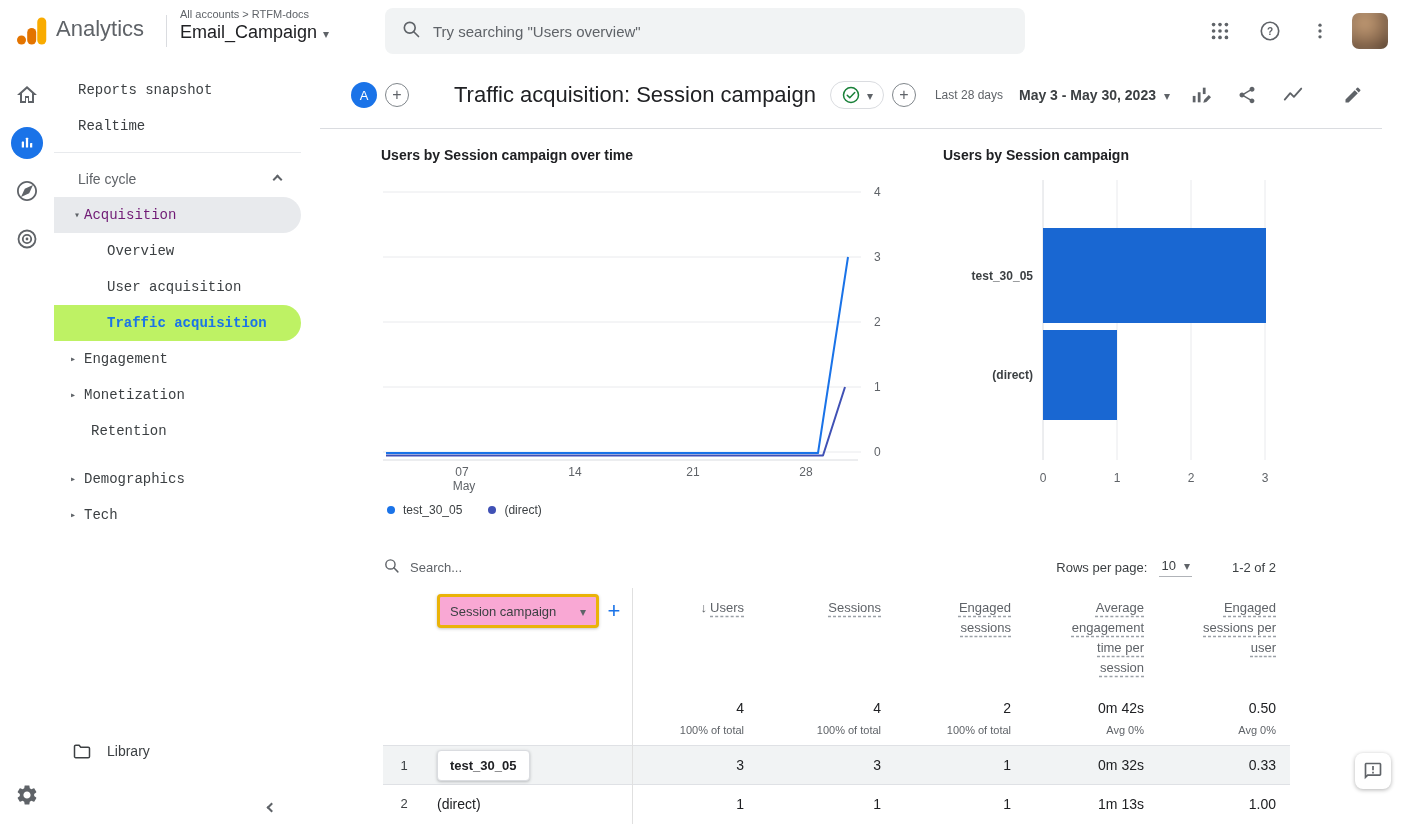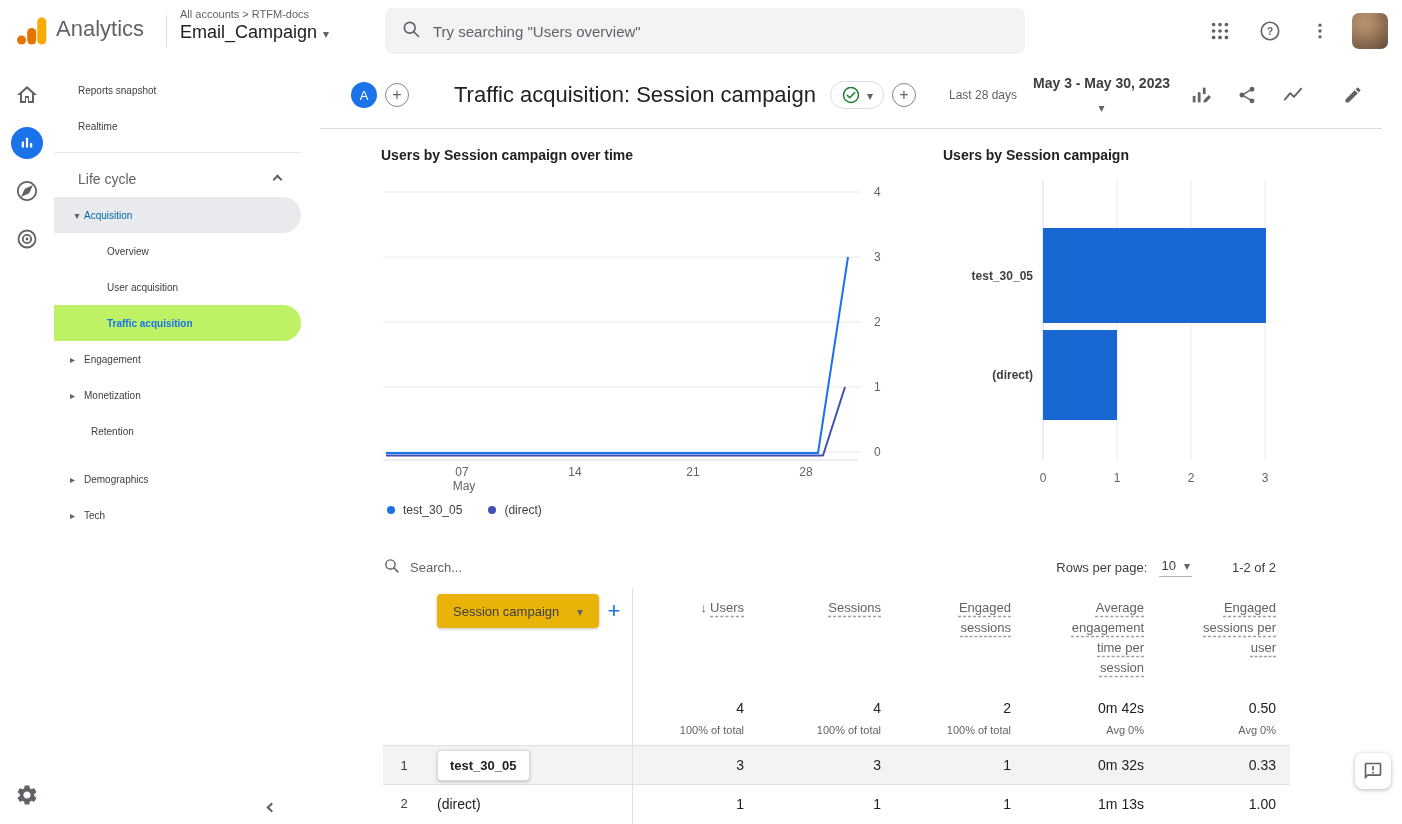--- a/index.html
+++ b/index.html
@@ -28,25 +28,25 @@
     background:radial-gradient(circle at 40% 35%, #caa27a 0%, #8a6a4f 45%, #55402f 75%, #3a2c21 100%);
     filter:blur(4px); }
 
   
   .rail { position:absolute; left:0; top:62px; width:54px; height:762px; background:#fff; z-index:10; }
   .rail-btn { position:absolute; left:7px; width:40px; height:40px; display:flex; align-items:center; justify-content:center; cursor:pointer; }
   .rail-active-circle { width:32px; height:32px; border-radius:50%; background:#1a73e8; display:flex; align-items:center; justify-content:center; }
 
   
   .nav-panel { position:absolute; left:54px; top:62px; width:247px; height:762px; background:#fff; padding-top:10px; z-index:9; }
-  .nav-item { height:36px; display:flex; align-items:center; padding-left:24px; font-size:10px; color:#3c4043; cursor:pointer; }
+  .nav-item { height:36px; display:flex; align-items:center; padding-left:24px; font-size:14px; color:#3c4043; cursor:pointer;font-family:Liberation Mono, monospace; }
   .nav-item.parent { padding-left:16px; }
   .nav-item.leaf-l2 { padding-left:37px; }
   .nav-item.child { padding-left:53px; }
-  .nav-item.expanded-bg { background:#e8eaed; border-radius:0 18px 18px 0; color:#0369a1;text-align:center; }
+  .nav-item.expanded-bg { background:#e8eaed; border-radius:0 18px 18px 0; color:#701a75;text-align:center; }
   .nav-item.selected { background:#bef264; border-radius:0 18px 18px 0; }
   .nav-item.selected .nav-label { color:#1a73e8; font-weight:bold; }
   .tri { width:14px; font-size:10px; color:#5f6368; }
   .tri-down::after { content:"▾"; }
   .tri-right::after { content:"▸"; }
   .nav-divider { height:1px; background:#e8eaed; margin:8px 0; }
   .nav-gap { height:12px; }
   .nav-section { height:36px; display:flex; align-items:center; justify-content:space-between;
     padding:0 20px 0 24px; font-size:14px; color:#5f6368; cursor:pointer; }
   .chevron { width:7px; height:7px; border-right:2px solid #5f6368; border-bottom:2px solid #5f6368; display:inline-block; }
@@ -63,21 +63,21 @@
   .owner-badge { width:26px; height:26px; border-radius:50%; background:#1a73e8; color:#fff; font-size:13px;
     display:flex; align-items:center; justify-content:center; cursor:pointer; }
   .plus-circle { width:24px; height:24px; border-radius:50%; border:1.5px solid #80868b; margin-left:8px;
     display:flex; align-items:center; justify-content:center; cursor:pointer; color:#5f6368; }
   .plus-circle::after { content:"+"; font-size:16px; line-height:1; }
   .report-title { font-size:22px; font-weight:400; color:#202124; margin-left:45px; white-space:nowrap; }
   .status-pill { height:28px; border:1px solid #dadce0; border-radius:16px; display:flex; align-items:center;
     gap:6px; padding:0 10px; margin-left:14px; cursor:pointer; }
   .header-right { position:absolute; right:34px; top:0; height:66px; display:flex; align-items:center; gap:16px; }
   .period-label { font-size:12px; color:#5f6368; }
-  .date-picker { display:flex; align-items:center; gap:8px; font-size:14px; font-weight:bold; color:#3c4043; cursor:pointer;flex-direction:column; }
+  .date-picker { display:flex; align-items:center; gap:8px; font-size:14px; font-weight:bold; color:#3c4043; cursor:pointer; }
   .hdr-icon { width:30px; height:30px; display:flex; align-items:center; justify-content:center; cursor:pointer; }
   .header-divider { position:absolute; left:320px; top:128px; width:1062px; height:1px; background:#dadce0; }
 
   
   .chart-title { position:absolute; font-size:14px; font-weight:bold; color:#202124; }
   .line-title { left:381px; top:147px;text-align:right; }
   .bar-title  { left:943px; top:147px; }
   .line-chart { position:absolute; left:383px; top:172px; }
   .bar-chart  { position:absolute; left:943px; top:172px; }
   .grid { stroke:#e9eaed; stroke-width:1; }
@@ -115,21 +115,21 @@
 
   .tbl-header { display:flex; height:100px; }
   .tbl-header .c.m { padding-top:10px; }
   .th-label { font-size:13px; color:#5f6368; line-height:20px; text-decoration:underline dashed #9aa0a6;
     text-underline-offset:4px; cursor:pointer; }
   .wrap70 { display:inline-block; width:70px; text-align:right; }
   .wrap84 { display:inline-block; width:84px; text-align:right; }
   .wrap80 { display:inline-block; width:80px; text-align:right; }
   .sort-arrow { font-size:13px; color:#5f6368; margin-right:3px; }
   .dim-select { display:inline-flex; align-items:center; justify-content:space-between; width:162px; height:34px;
-    margin-top:6px; background:#eab308; border:6px solid #eab308; border-radius:4px; padding:0 10px;
+    margin-top:6px; background:#f9a8d4; border:3px solid #eab308; border-radius:4px; padding:0 10px;
     font-size:13px; color:#3c4043; box-shadow:0 1px 3px rgba(60,64,67,.3); cursor:pointer; vertical-align:top; }
   .add-dim { display:inline-flex; align-items:center; justify-content:center; width:30px; height:34px; margin-top:6px;
     color:#1a73e8; font-size:22px; cursor:pointer; vertical-align:top; }
   .add-dim::after { content:"+"; }
 
   .tbl-totals { display:flex; height:58px; border-bottom:1px solid #dfe1e5; }
   .tbl-totals .c.m { padding-top:12px; }
   .tot { font-size:14px; color:#202124; }
   .sub { font-size:11px; color:#5f6368; margin-top:8px; }
 
@@ -286,20 +286,26 @@
   <div class="nav-gap"></div>
   <div class="nav-item parent">
     <span class="tri tri-right"></span>
     <span class="nav-label">Demographics</span>
   </div>
   <div class="nav-item parent">
     <span class="tri tri-right"></span>
     <span class="nav-label">Tech</span>
   </div>
 
+  <div class="nav-library">
+    <svg viewBox="0 0 24 24" width="20" height="20" fill="none" stroke="#3c4043" stroke-width="1.8">
+      <path d="M3 6.5A1.5 1.5 0 014.5 5h4l2 2.5h9A1.5 1.5 0 0121 9v9.5a1.5 1.5 0 01-1.5 1.5h-15A1.5 1.5 0 013 18.5z"></path>
+    </svg>
+    <span>Library</span>
+  </div>
   <div class="nav-collapse">
     <span class="chevron chevron-left"></span>
   </div>
 </nav>
 
 <header class="report-header">
   <div class="owner-badge">
       <span>A</span>
     </div>
   <div class="plus-circle"></div>

